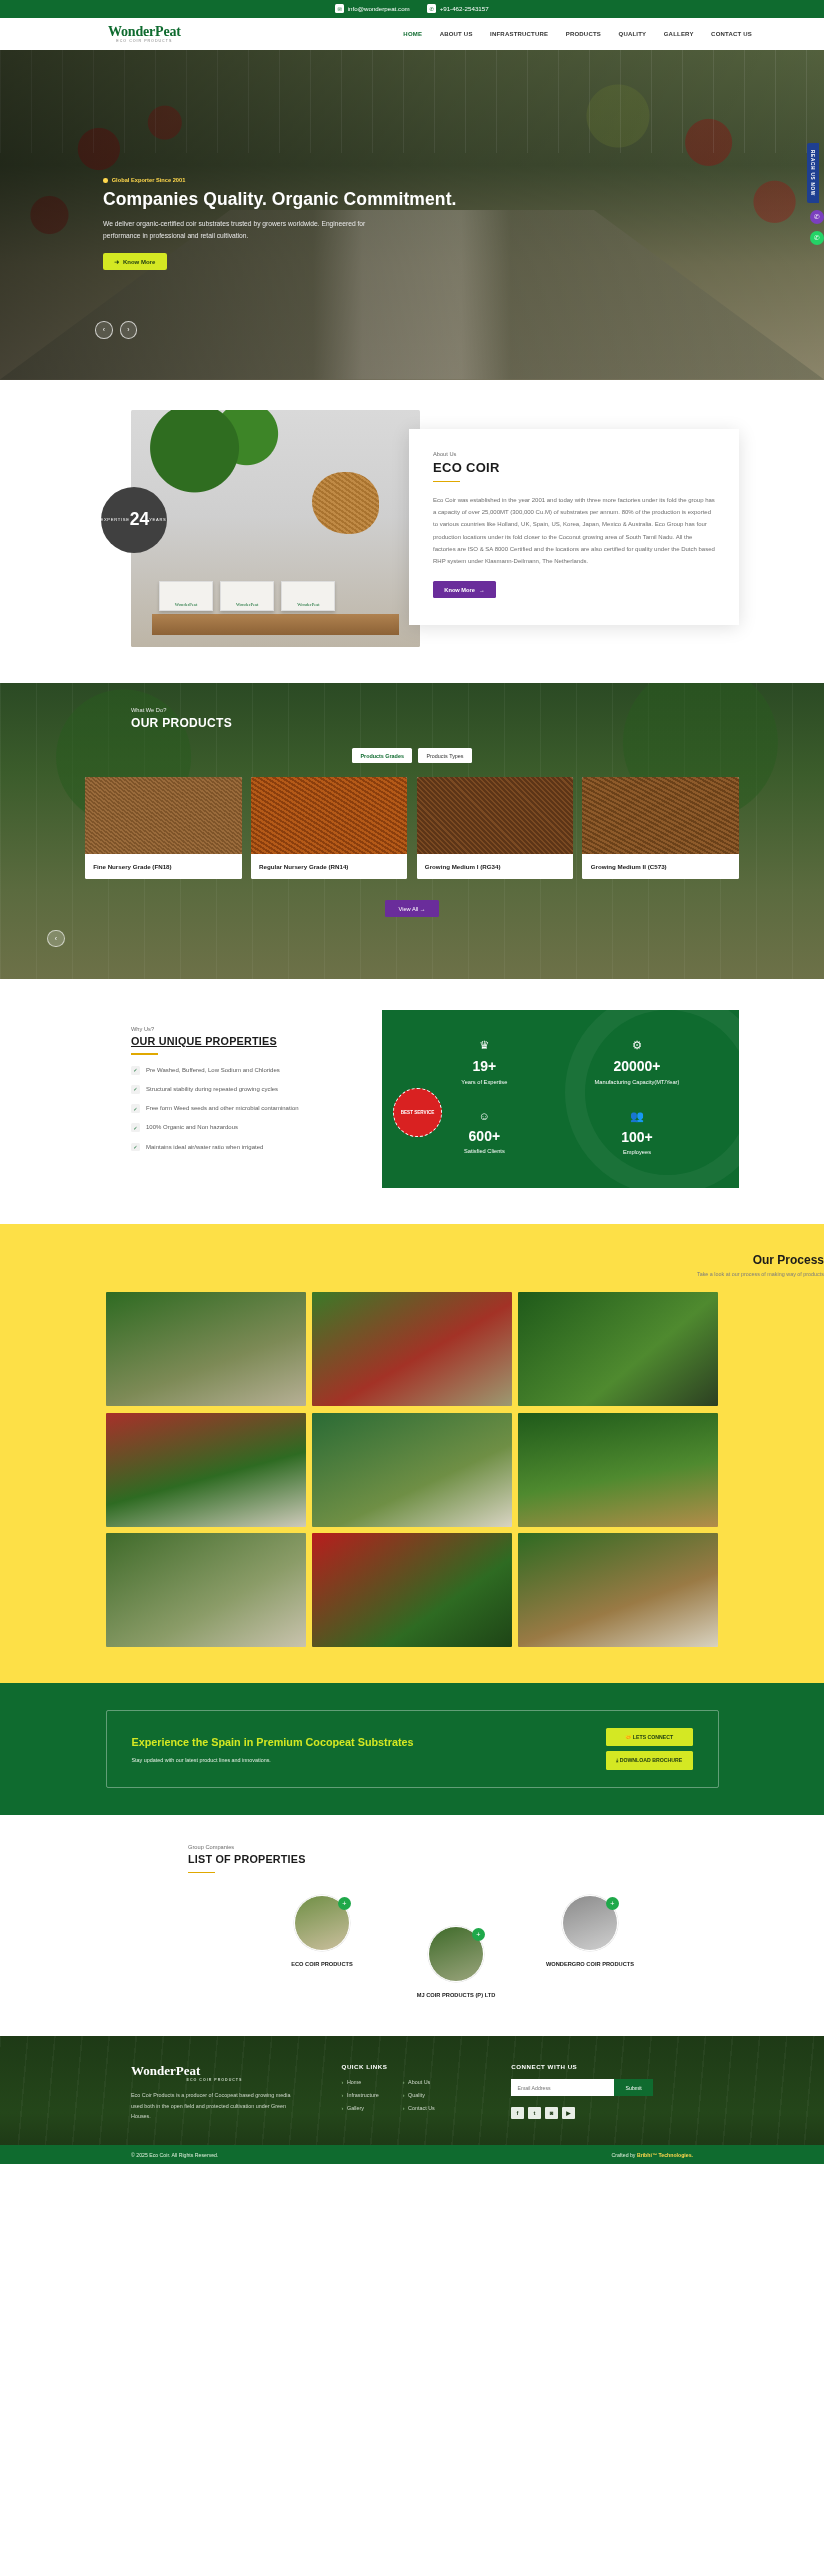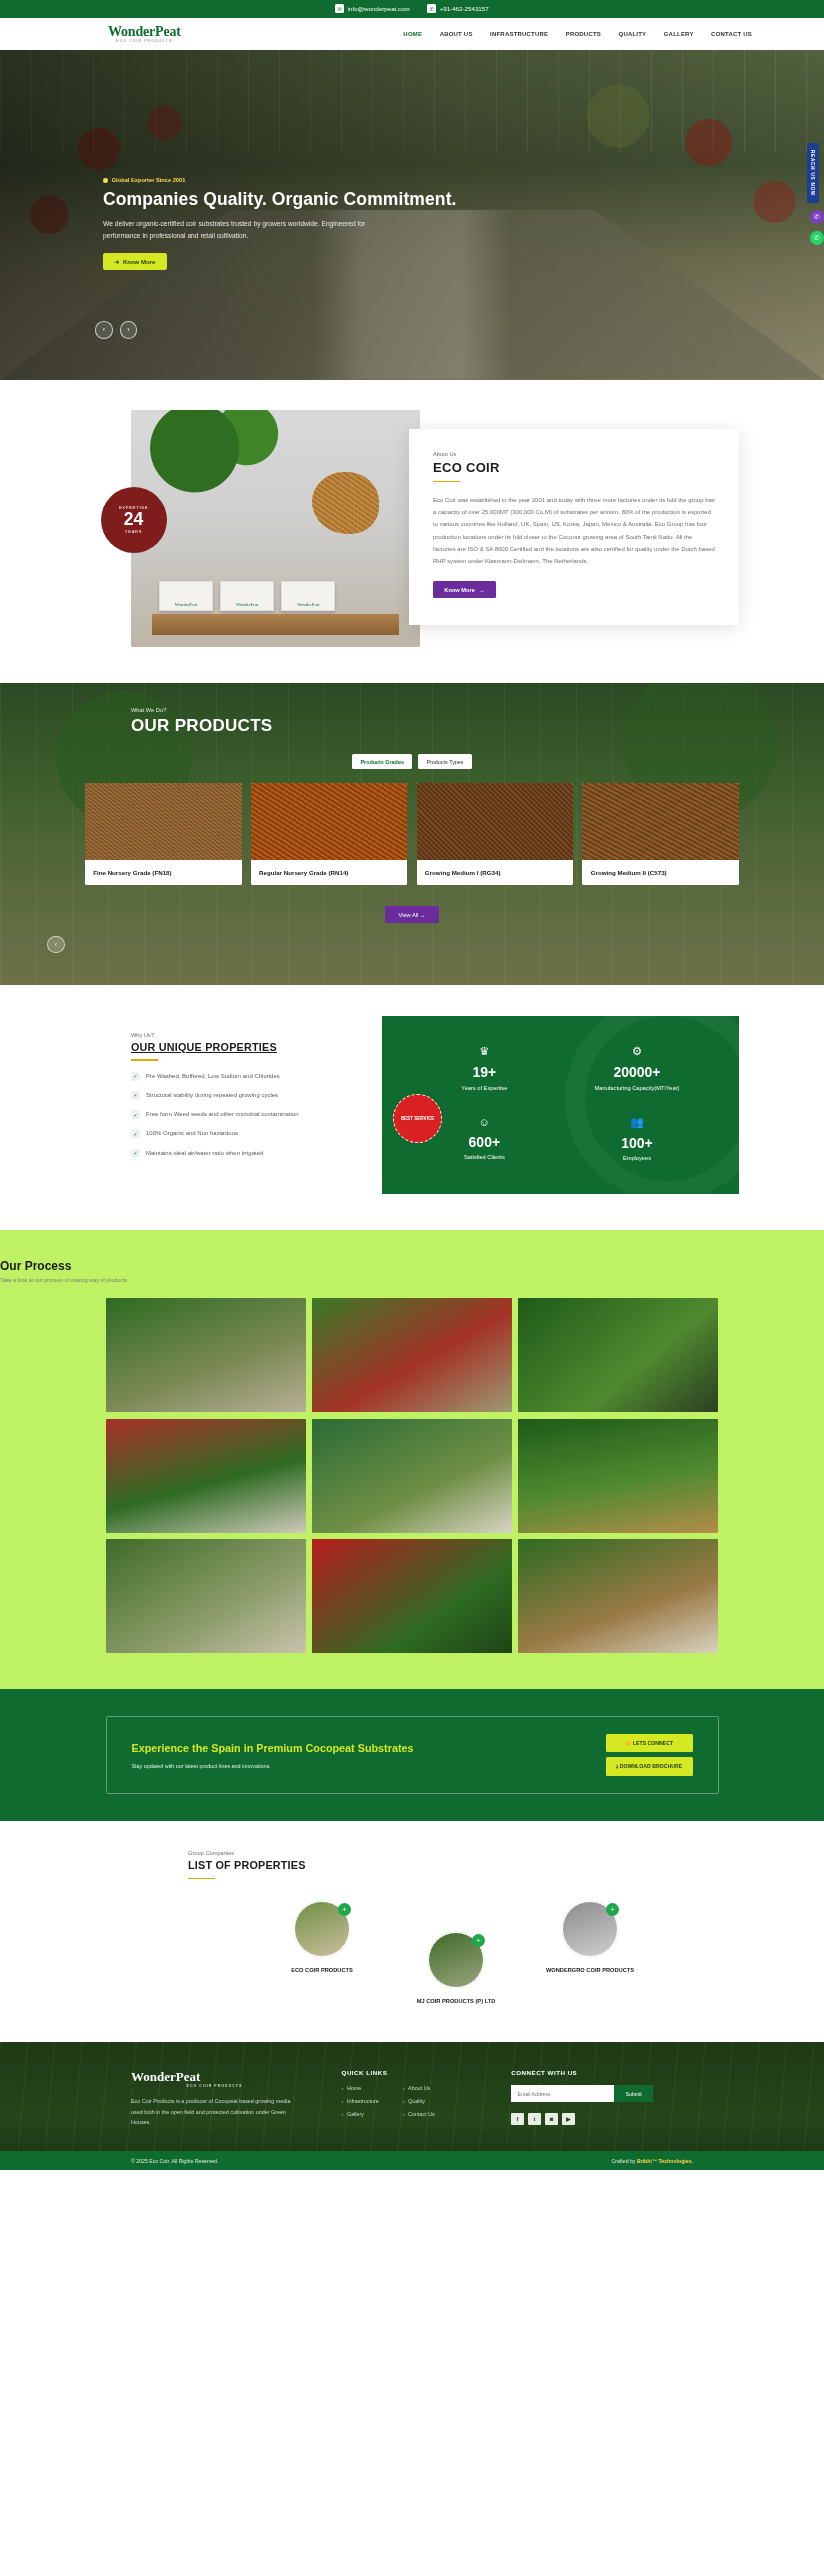--- a/index.html
+++ b/index.html
@@ -154,22 +154,22 @@
     font-family: "Liberation Serif", serif; font-size: 4.6px; color: #0f6b2f; padding-bottom: 2.6px;
   }
   .coir-ball { position: absolute; top: 62px; right: 41px; width: 67px; height: 62px;
     border-radius: 50% 50% 45% 55%;
     background: repeating-linear-gradient(35deg,#c08a45 0 2.1px,#a9732f 2.1px 4.1px); }
   .coir-pallet { position: absolute; bottom: 11.3px; left: 20.6px; width: 247px; height: 21.6px;
     background: linear-gradient(180deg,#b08250,#8c6236); }
   .exp-badge {
     position: absolute; left: 15.5px; top: 77px;
     width: 66px; height: 66px; border-radius: 50%;
-    background: #7f1d1d; color: #fff;
-    display: flex; flex-direction: column; align-items: center; justify-content: center;
+    background: #404040; color: #fff;
+    display: flex; flex-direction: row; align-items: center; justify-content: center;
     z-index: 4;
   }
   .exp-badge .lbl { font-size: 4.1px; letter-spacing: 0.7px; text-transform: uppercase; }
   .exp-badge .num { font-size: 17.5px; font-weight: bold; line-height: 1.1; }
   .exp-badge .yrs { font-size: 4.1px; letter-spacing: 0.7px; }
   .about-card {
     position: absolute; right: 0; top: 19.6px;
     width: 330px; background: #fff; box-shadow: 0 3.1px 17.5px rgba(0,0,0,.13);
     padding: 21.6px 24px 27px;
   }
@@ -190,21 +190,21 @@
   }
   .products::before{
     content:""; position:absolute; inset:0;
     background:
       radial-gradient(circle at 15% 25%, rgba(40,90,30,.55) 0 67px, transparent 68px),
       radial-gradient(circle at 85% 20%, rgba(40,90,30,.5) 0 77px, transparent 78px),
       repeating-linear-gradient(90deg, rgba(255,255,255,.05) 0 1px, transparent 1px 36px);
   }
   .products-inner { position: relative; width: 654px; margin: 0 auto; z-index: 2; }
   .products .kicker { color: #e6e6e6; }
-  .products h2 { color: #fff; font-size: 17px; letter-spacing: 0.3px; }
+  .products h2 { color: #fff; font-size: 12px; letter-spacing: 0.3px; }
   .prod-tabs { display: flex; gap: 6.2px; justify-content: center; margin: 18.5px 0 13.4px; }
   .tab {
     background: #fff; color: #333; border: none; cursor: pointer;
     font-size: 5.4px; padding: 4.6px 8.2px; border-radius: 1.5px;
   }
   .tab.active { background: #fff; color: #0f6b2f; font-weight: bold; }
   .prod-grid { display: flex; gap: 9.3px; }
   .prod-card { flex: 1; background: #fff; border-radius: 1.5px; overflow: hidden; }
   .prod-img { height: 77px; }
   .p1 { background: repeating-linear-gradient(38deg,#9a6b3b 0 1.5px,#7e5429 1.5px 3.1px); }
@@ -247,21 +247,21 @@
   .stat .ic { font-size: 11.3px; margin-bottom: 6.2px; display: block; }
   .stat .num { font-size: 14px; font-weight: bold; }
   .stat .lbl { font-size: 5.7px; margin-top: 3.1px; line-height: 1.5; }
   .seal {
     position: absolute; left: 308px; top: 78px; width: 49px; height: 49px; border-radius: 50%;
     background: #d92121; color: #fff; display: flex; flex-direction: column;
     align-items: center; justify-content: center; font-size: 4.6px; font-weight: bold;
     text-align: center; line-height: 1.3; z-index: 5; border: 1.5px dashed #fff;
   }
   
-  .process { padding: 29px 0 36px; background: #bef264; text-align: left; }
+  .process { padding: 29px 0 36px; background: #fde047; text-align: right; }
   .process h2 { font-size: 12px; color: #1b1b1b; }
   .process .sub { font-size: 5.4px; color: #7d7d7d; margin-top: 4.1px; }
   .gal { width: 613px; margin: 15.5px auto 0; display: grid; grid-template-columns: repeat(3, 1fr); gap: 6.2px; }
   .gal div { height: 114px; border-radius: 1px; }
   .g1{background:linear-gradient(160deg,#2e6b22,#7d8a56 60%,#b7b096);}
   .g2{background:linear-gradient(150deg,#3a7a28,#a33226 55%,#9c9a72);}
   .g3{background:linear-gradient(140deg,#1f5a1a,#4f8a2f 60%,#2c3f22);}
   .g4{background:linear-gradient(165deg,#a8302a,#2e6b22 55%,#cfcabb);}
   .g5{background:linear-gradient(155deg,#2a6b35,#6f8f45 60%,#d9d4c4);}
   .g6{background:linear-gradient(170deg,#1f5a1a,#4f8a2f 55%,#b48c4a);}

